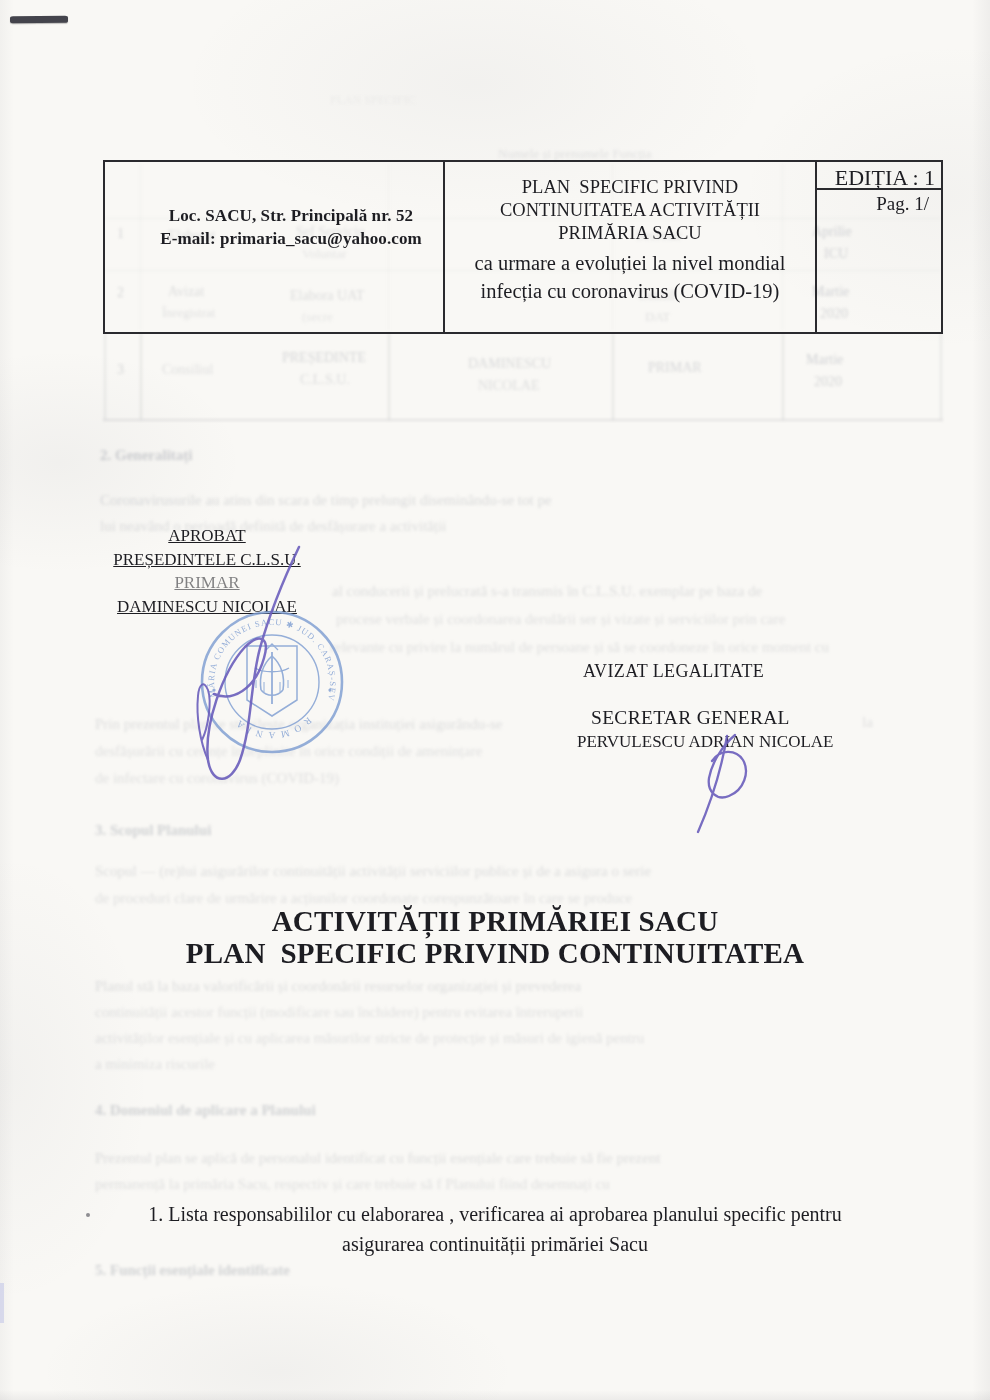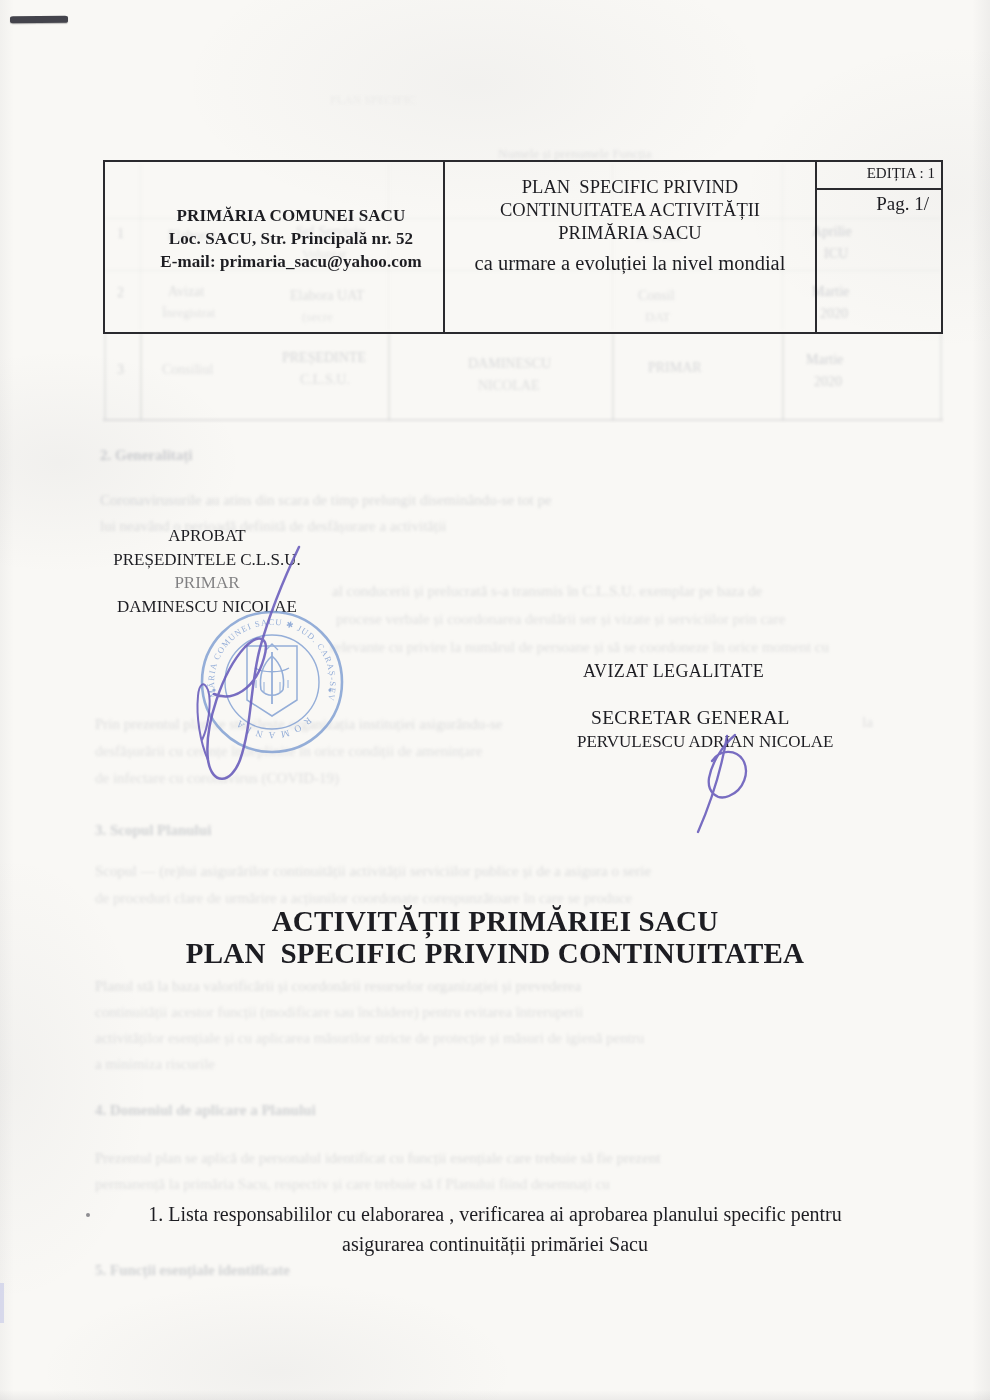--- a/index.html
+++ b/index.html
@@ -39,25 +39,25 @@
   .v2{left:710px;top:0;width:2px;height:100%;}
   .hr-ed{left:712px;top:26px;width:124px;height:2px;}
 
   .cell-left{left:28px;top:42px;width:316px;text-align:center;font-weight:bold;
     font-size:17px;line-height:23px;letter-spacing:.1px;}
   .cell-left div{position:static;white-space:nowrap;}
   .cell-center{left:342px;top:14px;width:366px;text-align:center;}
   .cell-center .caps{position:static;font-size:18.5px;line-height:23px;}
   .cell-center .sub{position:static;font-size:20.5px;line-height:28px;margin-top:4px;}
   .cell-center div{position:static;}
-  .edition{left:712px;top:3px;width:118px;text-align:right;padding-right:6px;font-size:15px;}
+  .edition{left:712px;top:3px;width:118px;text-align:right;padding-right:6px;font-size:22px;}
   .pagenum{left:712px;top:31px;width:112px;text-align:right;padding-right:8px;font-size:19px;}
 
   .approved{left:98px;top:524px;width:218px;text-align:center;font-size:17px;line-height:23.5px;}
-  .approved div{position:static;white-space:nowrap;}
+  .approved div{position:static;white-space:nowrap;text-decoration:underline;}
   .approved .faded{opacity:.55;}
   .avizat-title{left:583px;top:661px;font-size:18px;letter-spacing:.4px;}
   .avizat-role{left:591px;top:707px;font-size:19.5px;letter-spacing:.3px;}
   .avizat-name{left:577px;top:732px;font-size:17px;}
 
   .main-title{left:75px;top:906px;width:840px;text-align:center;font-weight:bold;
     font-size:29px;line-height:31.5px;letter-spacing:.2px;}
   .main-title div{position:static;white-space:pre;}
   .section1{left:50px;top:1199px;width:890px;text-align:center;font-size:20px;line-height:30px;}
   .section1 div{position:static;}
@@ -138,33 +138,33 @@
     </div>
 
   <div class="content">
 
     <div class="htable">
       <div class="bar v1"></div>
       <div class="bar v2"></div>
       <div class="bar hr-ed"></div>
 
       <div class="cell-left">
-        <div>PRIMĂRIA COMUNEI SACU</div>
         <div>Loc. SACU, Str. Principală nr. 52</div>
         <div>E-mail: primaria_sacu@yahoo.com</div>
       </div>
 
       <div class="cell-center">
         <div class="caps">
           <div class="line">PLAN  SPECIFIC PRIVIND</div>
           <div class="line">CONTINUITATEA ACTIVITĂȚII</div>
           <div class="line">PRIMĂRIA SACU</div>
         </div>
         <div class="sub">
           <div class="line">ca urmare a evoluției la nivel mondial</div>
+          <div class="line">infecția cu coronavirus (COVID-19)</div>
         </div>
       </div>
 
       <div class="edition">EDIȚIA : 1</div>
       <div class="pagenum">Pag. 1/</div>
     </div>
 
     <div class="approved">
       <div>APROBAT</div>
       <div>PREȘEDINTELE C.L.S.U.</div>

